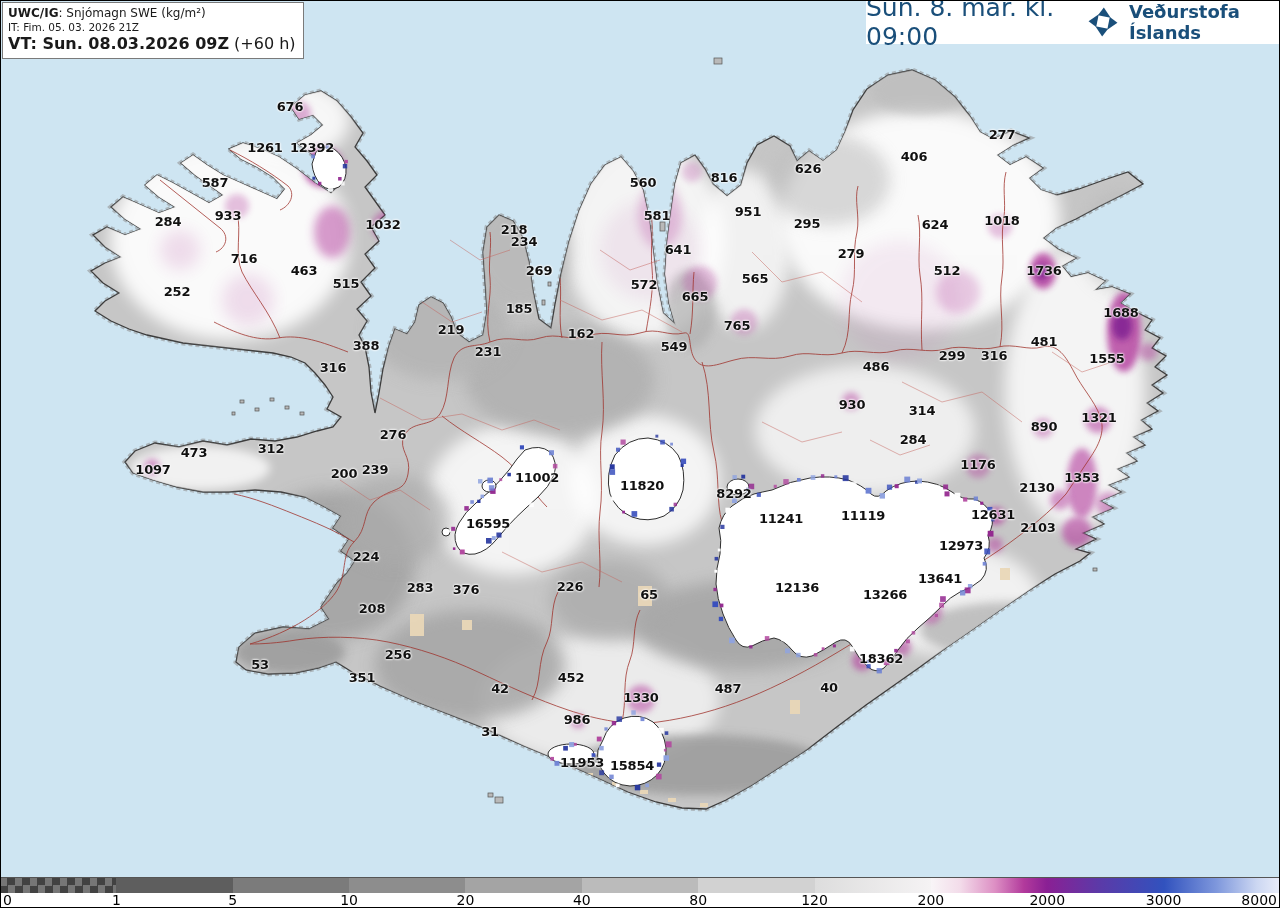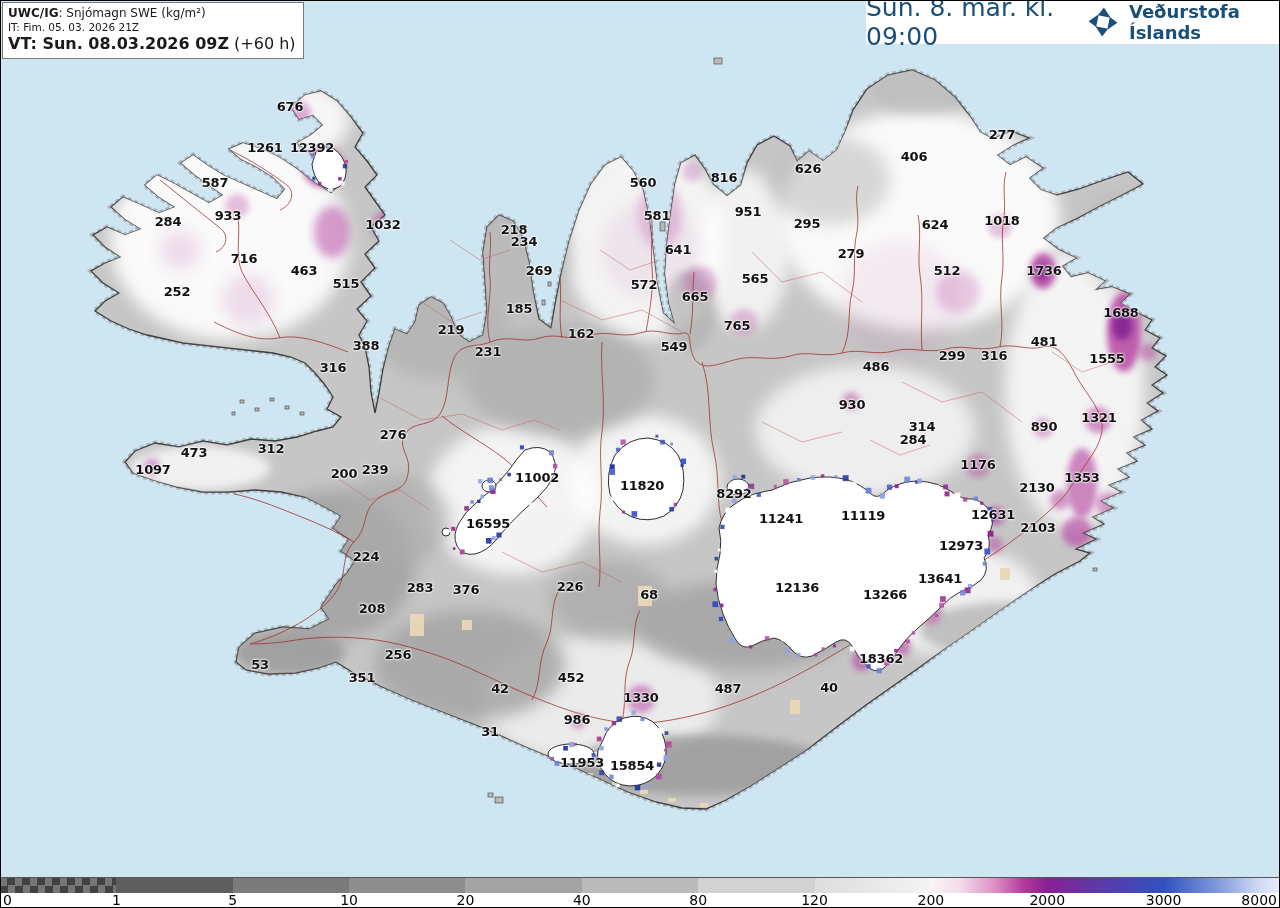--- a/index.html
+++ b/index.html
@@ -391,21 +391,21 @@
       <div class="mvl" style="left: 1002px; top: 220px;">1018</div>
       <div class="mvl" style="left: 947px; top: 270px;">512</div>
       <div class="mvl" style="left: 1044px; top: 270px;">1736</div>
       <div class="mvl" style="left: 1121px; top: 312px;">1688</div>
       <div class="mvl" style="left: 1107px; top: 358px;">1555</div>
       <div class="mvl" style="left: 1044px; top: 341px;">481</div>
       <div class="mvl" style="left: 952px; top: 355px;">299</div>
       <div class="mvl" style="left: 994px; top: 355px;">316</div>
       <div class="mvl" style="left: 876px; top: 366px;">486</div>
       <div class="mvl" style="left: 852px; top: 404px;">930</div>
-      <div class="mvl" style="left: 922px; top: 426px;">314</div>
+      <div class="mvl" style="left: 922px; top: 410px;">314</div>
       <div class="mvl" style="left: 913px; top: 439px;">284</div>
       <div class="mvl" style="left: 1044px; top: 426px;">890</div>
       <div class="mvl" style="left: 1099px; top: 417px;">1321</div>
       <div class="mvl" style="left: 978px; top: 464px;">1176</div>
       <div class="mvl" style="left: 1082px; top: 477px; text-align: center;">1353</div>
       <div class="mvl" style="left: 1037px; top: 487px;">2130</div>
       <div class="mvl" style="left: 1038px; top: 527px;">2103</div>
       <div class="mvl" style="left: 993px; top: 514px;">12631</div>
       <div class="mvl" style="left: 153px; top: 469px;">1097</div>
       <div class="mvl" style="left: 194px; top: 452px;">473</div>
@@ -418,21 +418,21 @@
       <div class="mvl" style="left: 372px; top: 608px;">208</div>
       <div class="mvl" style="left: 466px; top: 589px;">376</div>
       <div class="mvl" style="left: 398px; top: 654px;">256</div>
       <div class="mvl" style="left: 362px; top: 677px;">351</div>
       <div class="mvl" style="left: 260px; top: 664px;">53</div>
       <div class="mvl" style="left: 537px; top: 477px;">11002</div>
       <div class="mvl" style="left: 488px; top: 523px;">16595</div>
       <div class="mvl" style="left: 642px; top: 485px;">11820</div>
       <div class="mvl" style="left: 734px; top: 493px;">8292</div>
       <div class="mvl" style="left: 570px; top: 586px;">226</div>
-      <div class="mvl" style="left: 649px; top: 594px;">68</div>
+      <div class="mvl" style="left: 649px; top: 594px;">65</div>
       <div class="mvl" style="left: 500px; top: 688px; text-align: right;">42</div>
       <div class="mvl" style="left: 571px; top: 677px;">452</div>
       <div class="mvl" style="left: 641px; top: 697px;">1330</div>
       <div class="mvl" style="left: 577px; top: 719px;">986</div>
       <div class="mvl" style="left: 490px; top: 731px;">31</div>
       <div class="mvl" style="left: 582px; top: 762px;">11953</div>
       <div class="mvl" style="left: 632px; top: 765px;">15854</div>
       <div class="mvl" style="left: 728px; top: 688px;">487</div>
       <div class="mvl" style="left: 829px; top: 687px;">40</div>
       <div class="mvl" style="left: 781px; top: 518px;">11241</div>

